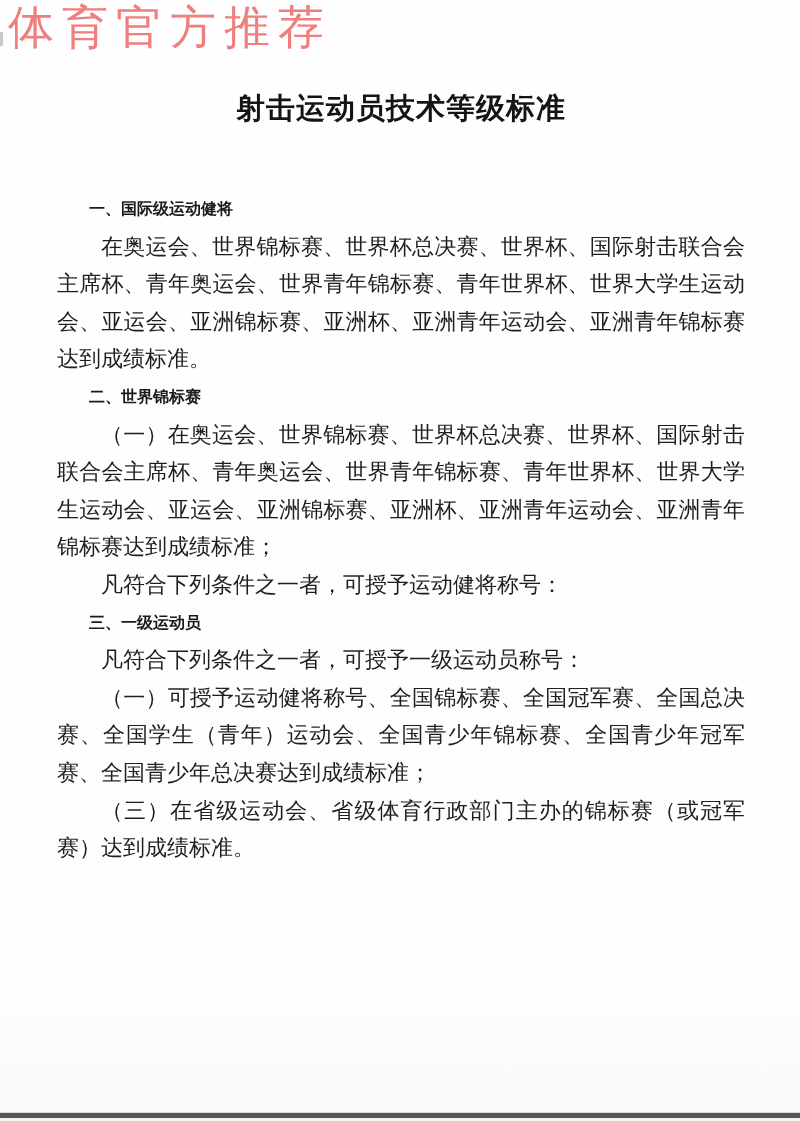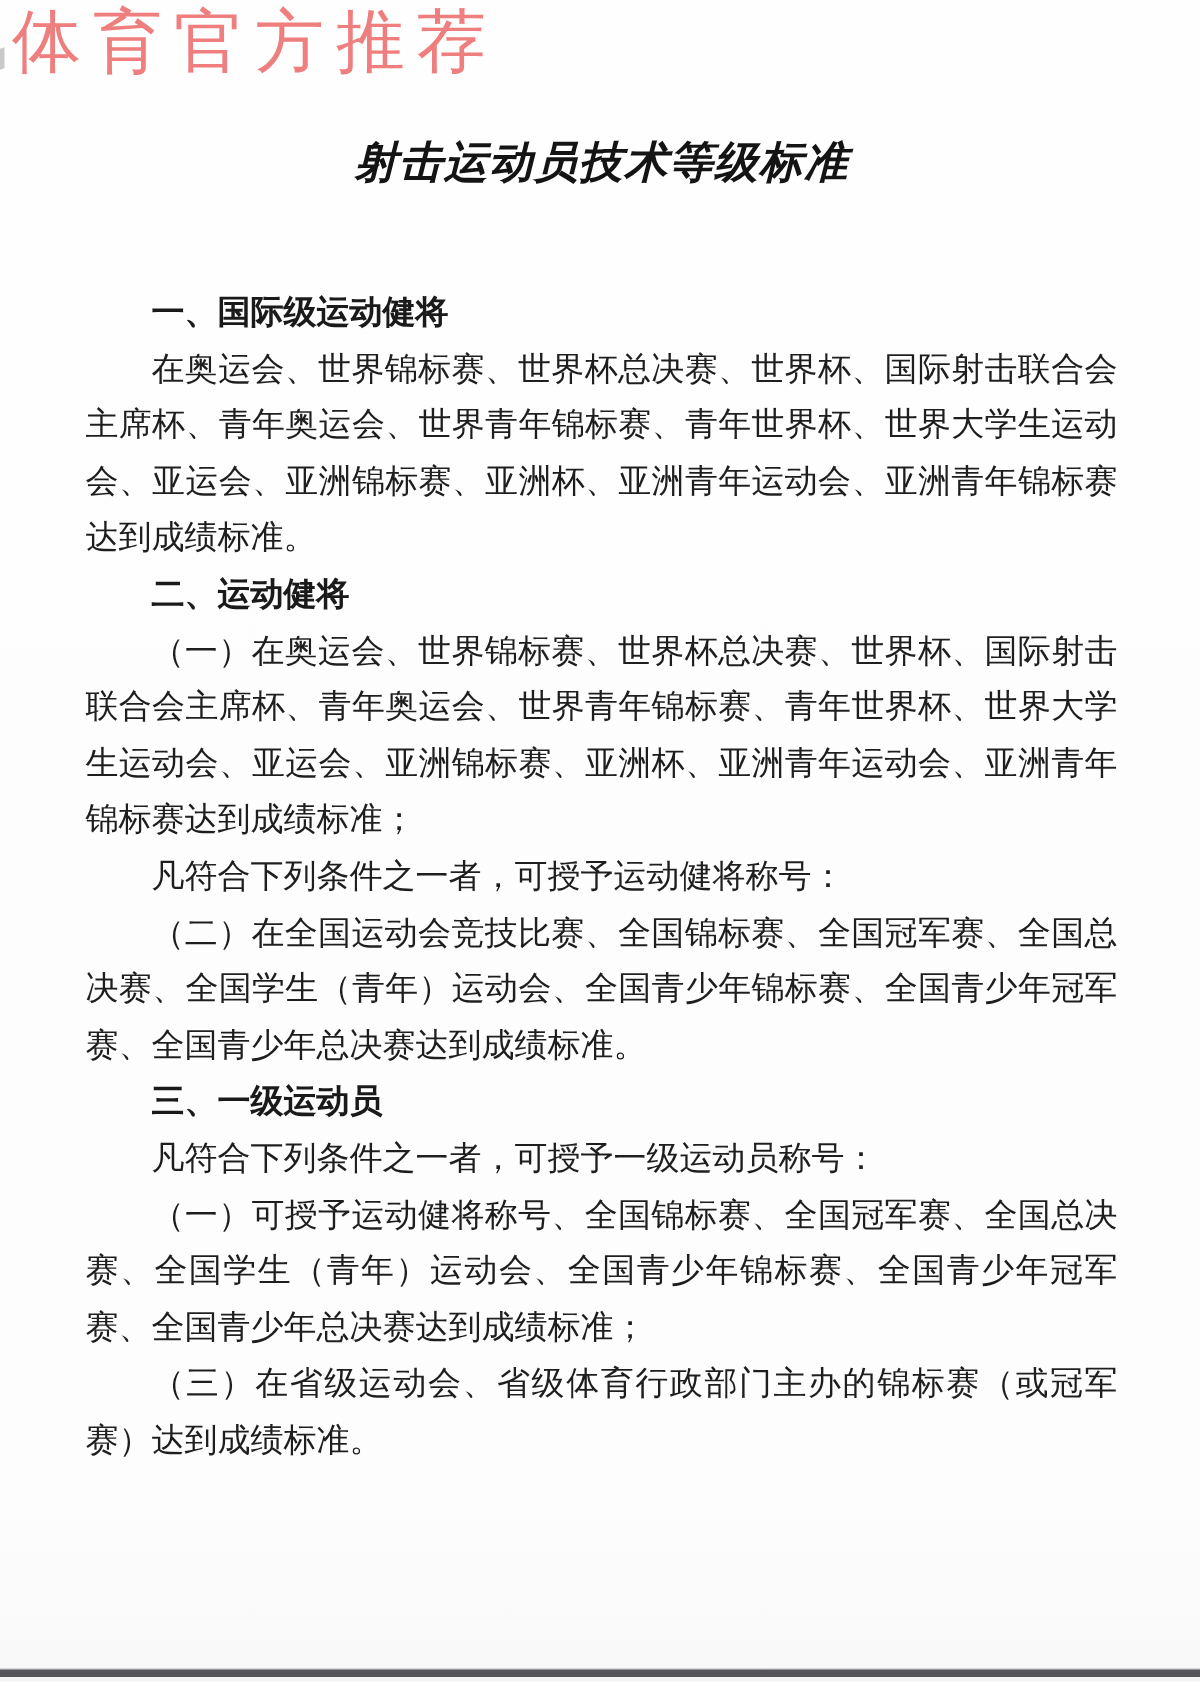--- a/index.html
+++ b/index.html
@@ -41,26 +41,25 @@
   }
   .title {
     margin: 0 0 64px 0;
     text-align: center;
     font-family: "DejaVu Serif", serif;
     font-size: 29px;
     font-weight: 700;
     letter-spacing: 1px;
     line-height: 36px;
     color: #141414;
-    font-style: italic;
   }
   .sec-heading {
     margin: 0;
     font-family: "DejaVu Sans", sans-serif;
-    font-size: 22px;
+    font-size: 16px;
     font-weight: 700;
     line-height: 37.6px;
     text-indent: 2em;
     color: #1a1a1a;
   }
   .para {
     margin: 0;
     font-size: 22px;
     line-height: 37.6px;
     text-indent: 2em;
@@ -87,24 +86,23 @@
 
   <div class="edge-mark"></div>
 
   <div class="content">
 
     <h1 class="title">射击运动员技术等级标准</h1>
 
     <h2 class="sec-heading">一、国际级运动健将</h2>
     <p class="para">在奥运会、世界锦标赛、世界杯总决赛、世界杯、国际射击联合会主席杯、青年奥运会、世界青年锦标赛、青年世界杯、世界大学生运动会、亚运会、亚洲锦标赛、亚洲杯、亚洲青年运动会、亚洲青年锦标赛达到成绩标准。</p>
 
-    <h2 class="sec-heading">二、运动健将</h2>
+    <h2 class="sec-heading">二、世界锦标赛</h2>
     <p class="para">（一）在奥运会、世界锦标赛、世界杯总决赛、世界杯、国际射击联合会主席杯、青年奥运会、世界青年锦标赛、青年世界杯、世界大学生运动会、亚运会、亚洲锦标赛、亚洲杯、亚洲青年运动会、亚洲青年锦标赛达到成绩标准；</p>
     <p class="para">凡符合下列条件之一者，可授予运动健将称号：</p>
-    <p class="para">（二）在全国运动会竞技比赛、全国锦标赛、全国冠军赛、全国总决赛、全国学生（青年）运动会、全国青少年锦标赛、全国青少年冠军赛、全国青少年总决赛达到成绩标准。</p>
 
     <h2 class="sec-heading">三、一级运动员</h2>
     <p class="para">凡符合下列条件之一者，可授予一级运动员称号：</p>
     <p class="para">（一）可授予运动健将称号、全国锦标赛、全国冠军赛、全国总决赛、全国学生（青年）运动会、全国青少年锦标赛、全国青少年冠军赛、全国青少年总决赛达到成绩标准；</p>
     <p class="para">（三）在省级运动会、省级体育行政部门主办的锦标赛（或冠军赛）达到成绩标准。</p>
 
   </div>
 
   <div class="bottom-edge-light"></div>
   <div class="bottom-bar"></div>

